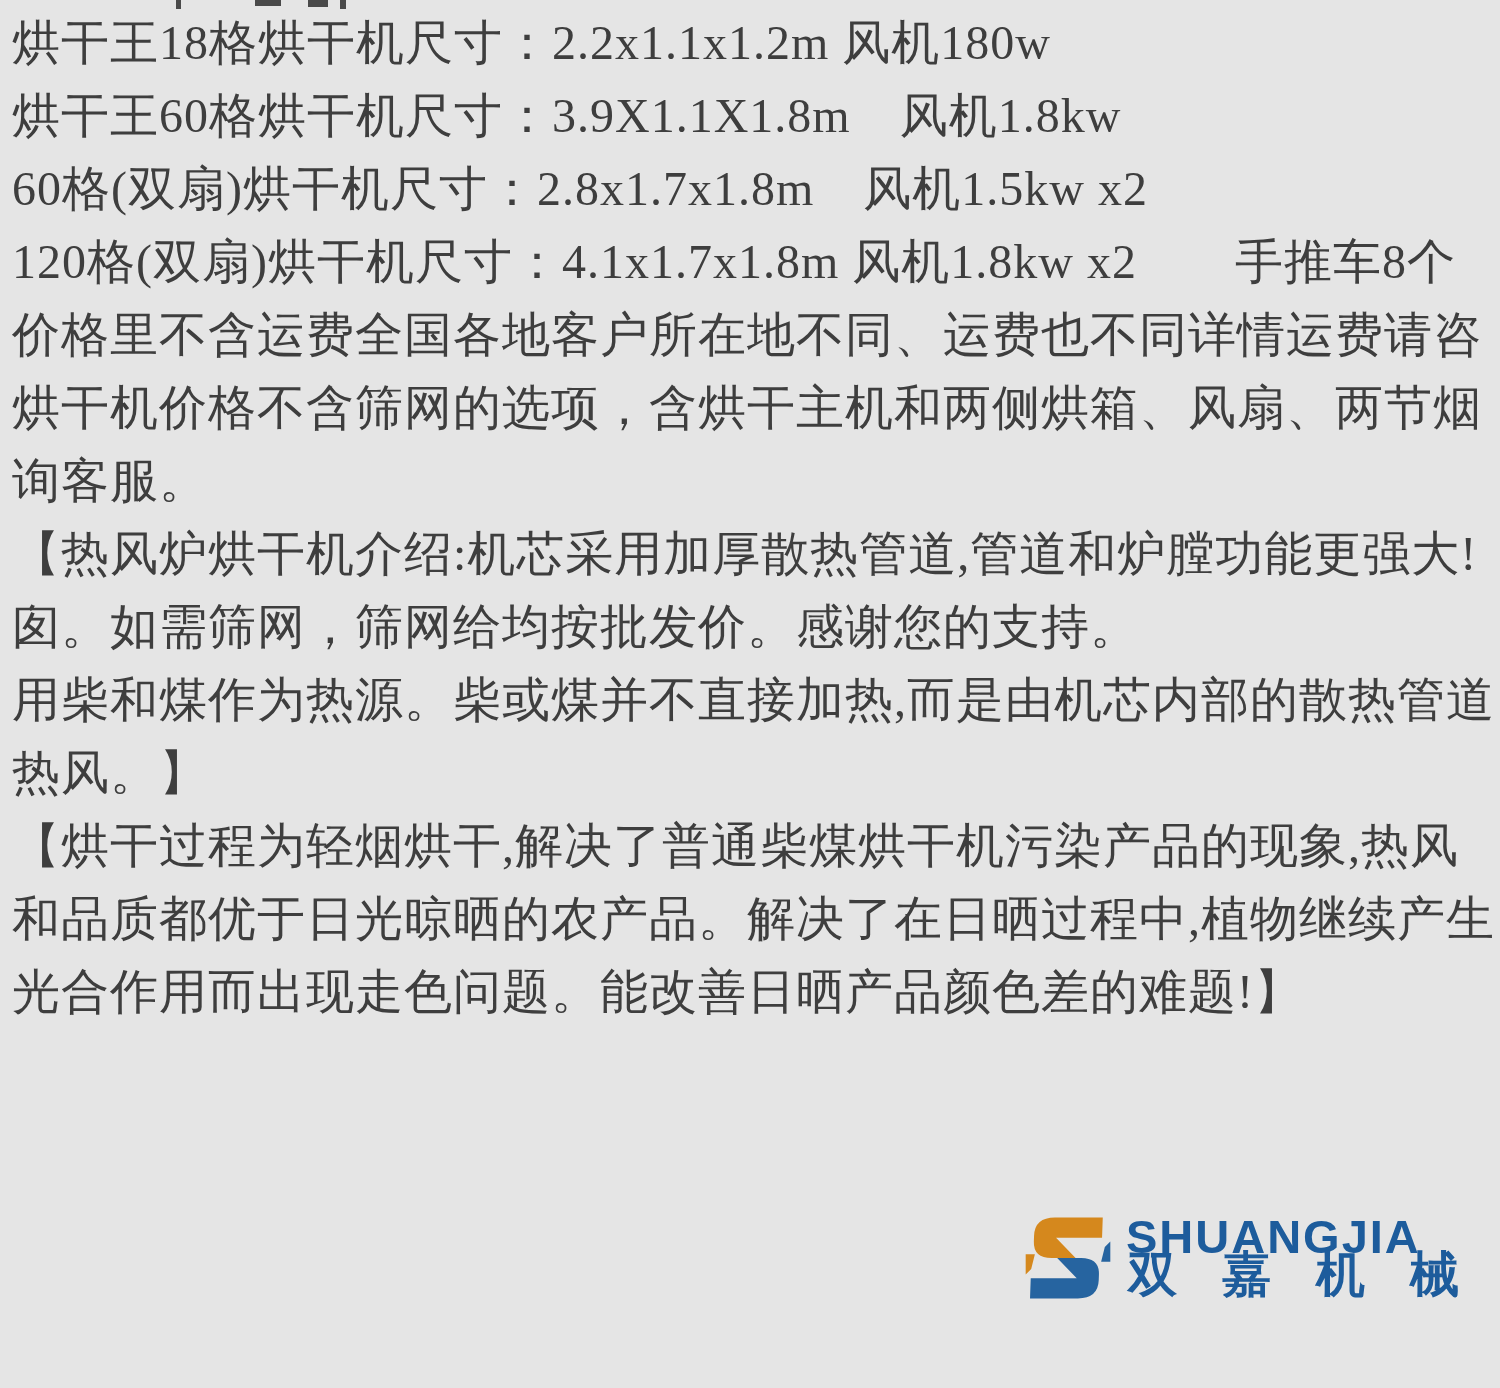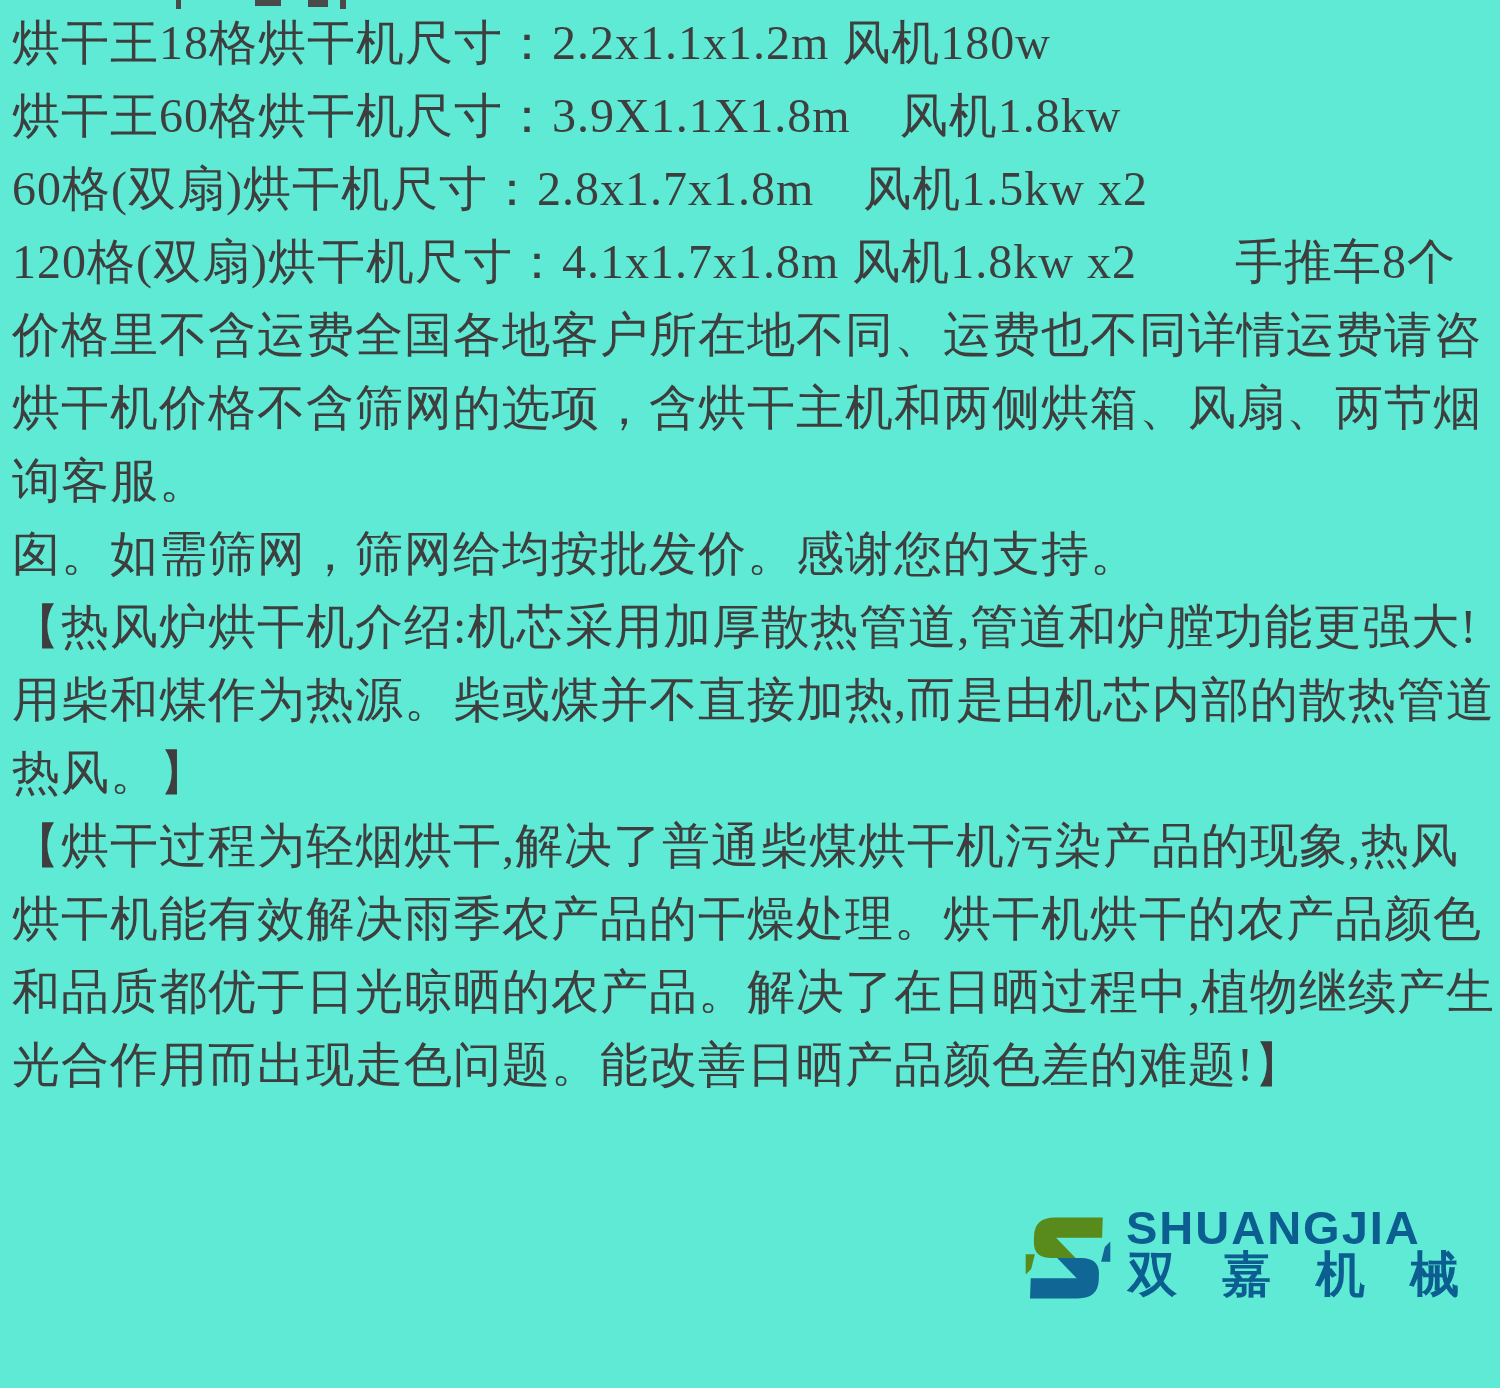--- a/index.html
+++ b/index.html
@@ -4,21 +4,21 @@
 <style>
   html, body {
     margin: 0;
     padding: 0;
     background: #ffffff;
   }
   #page {
     position: relative;
     width: 1500px;
     height: 1388px;
-    background: #5eead4;
+    background: #e5e5e5;
     overflow: hidden;
     font-family: "Liberation Serif", "DejaVu Serif", serif;
   }
   #lines {
     position: absolute;
     left: 0;
     top: 6px;
     width: 1500px;
   }
   .text-line {
@@ -54,21 +54,21 @@
   #logo-icon {
     position: absolute;
     left: 2px;
     top: 12px;
     width: 92px;
     height: 92px;
   }
   #logo-latin {
     position: absolute;
     left: 106px;
-    top: 4px;
+    top: 13px;
     font-family: "Liberation Sans", "DejaVu Sans", sans-serif;
     font-weight: bold;
     font-size: 47px;
     letter-spacing: 2px;
     line-height: 1;
     color: #2066ae;
     white-space: nowrap;
   }
   #logo-cjk {
     position: absolute;
@@ -94,26 +94,25 @@
   <div class="crop-mark" id="crop-mark-4"></div>
 
   <div id="lines">
       <div class="text-line">烘干王18格烘干机尺寸：2.2x1.1x1.2m 风机180w</div>
       <div class="text-line">烘干王60格烘干机尺寸：3.9X1.1X1.8m　风机1.8kw</div>
       <div class="text-line">60格(双扇)烘干机尺寸：2.8x1.7x1.8m　风机1.5kw x2</div>
       <div class="text-line">120格(双扇)烘干机尺寸：4.1x1.7x1.8m 风机1.8kw x2　　手推车8个</div>
       <div class="text-line">价格里不含运费全国各地客户所在地不同、运费也不同详情运费请咨</div>
       <div class="text-line">烘干机价格不含筛网的选项，含烘干主机和两侧烘箱、风扇、两节烟</div>
       <div class="text-line">询客服。</div>
+      <div class="text-line">【热风炉烘干机介绍:机芯采用加厚散热管道,管道和炉膛功能更强大!</div>
       <div class="text-line">囱。如需筛网，筛网给均按批发价。感谢您的支持。</div>
-      <div class="text-line">【热风炉烘干机介绍:机芯采用加厚散热管道,管道和炉膛功能更强大!</div>
       <div class="text-line">用柴和煤作为热源。柴或煤并不直接加热,而是由机芯内部的散热管道</div>
       <div class="text-line">热风。】</div>
       <div class="text-line">【烘干过程为轻烟烘干,解决了普通柴煤烘干机污染产品的现象,热风</div>
-      <div class="text-line">烘干机能有效解决雨季农产品的干燥处理。烘干机烘干的农产品颜色</div>
       <div class="text-line">和品质都优于日光晾晒的农产品。解决了在日晒过程中,植物继续产生</div>
       <div class="text-line">光合作用而出现走色问题。能改善日晒产品颜色差的难题!】</div>
     </div>
 
   <div id="watermark">
     <svg id="logo-icon" viewBox="0 0 100 100" xmlns="http://www.w3.org/2000/svg">
       <path d="M88,6 H36 Q14,6 14,26 V32 Q14,50 34,50 H60 L38,28 H88 Z" fill="#ee9820" transform="skewX(-2)"></path>
       <path d="M10,62 L4,68 V46 L26,46 Q14,46 14,46 L10,62 Z" fill="#ee9820"></path>
       <path d="M12,94 H64 Q86,94 86,74 V68 Q86,50 66,50 H40 L62,72 H12 Z" fill="#2a6fb2" transform="skewX(-2)"></path>
       <path d="M90,38 L96,32 V54 L86,54 L90,38 Z" fill="#2a6fb2"></path>

